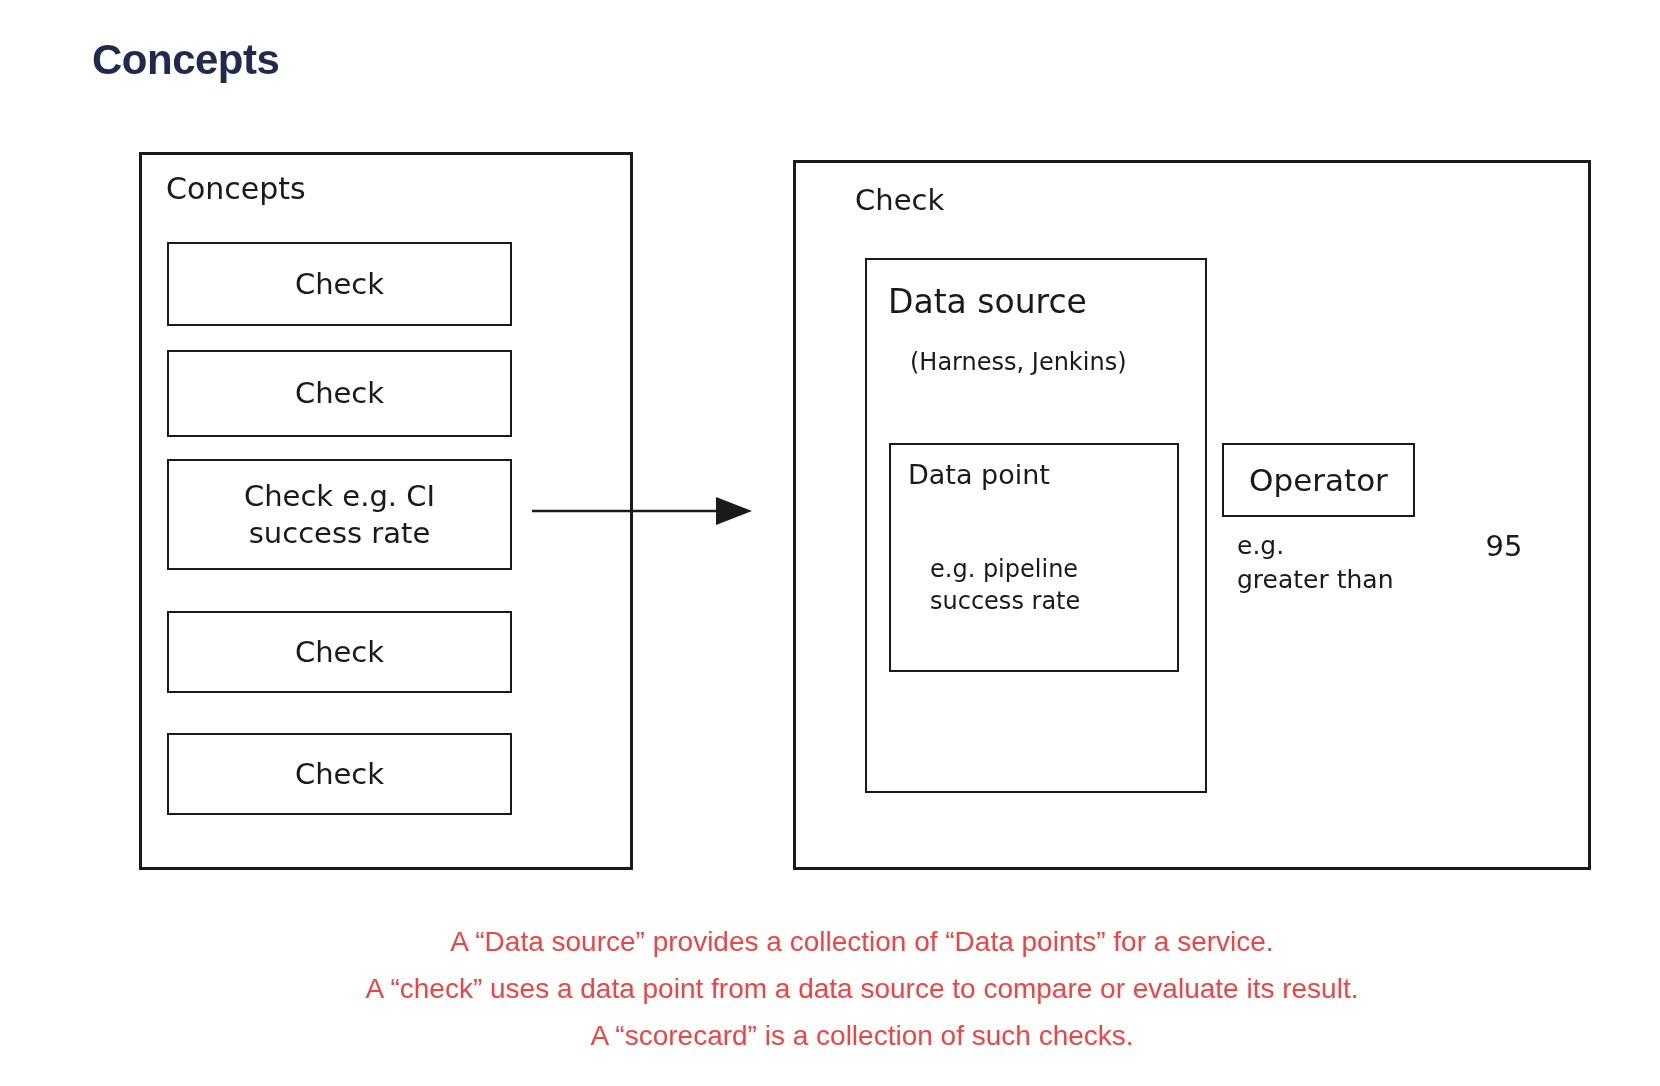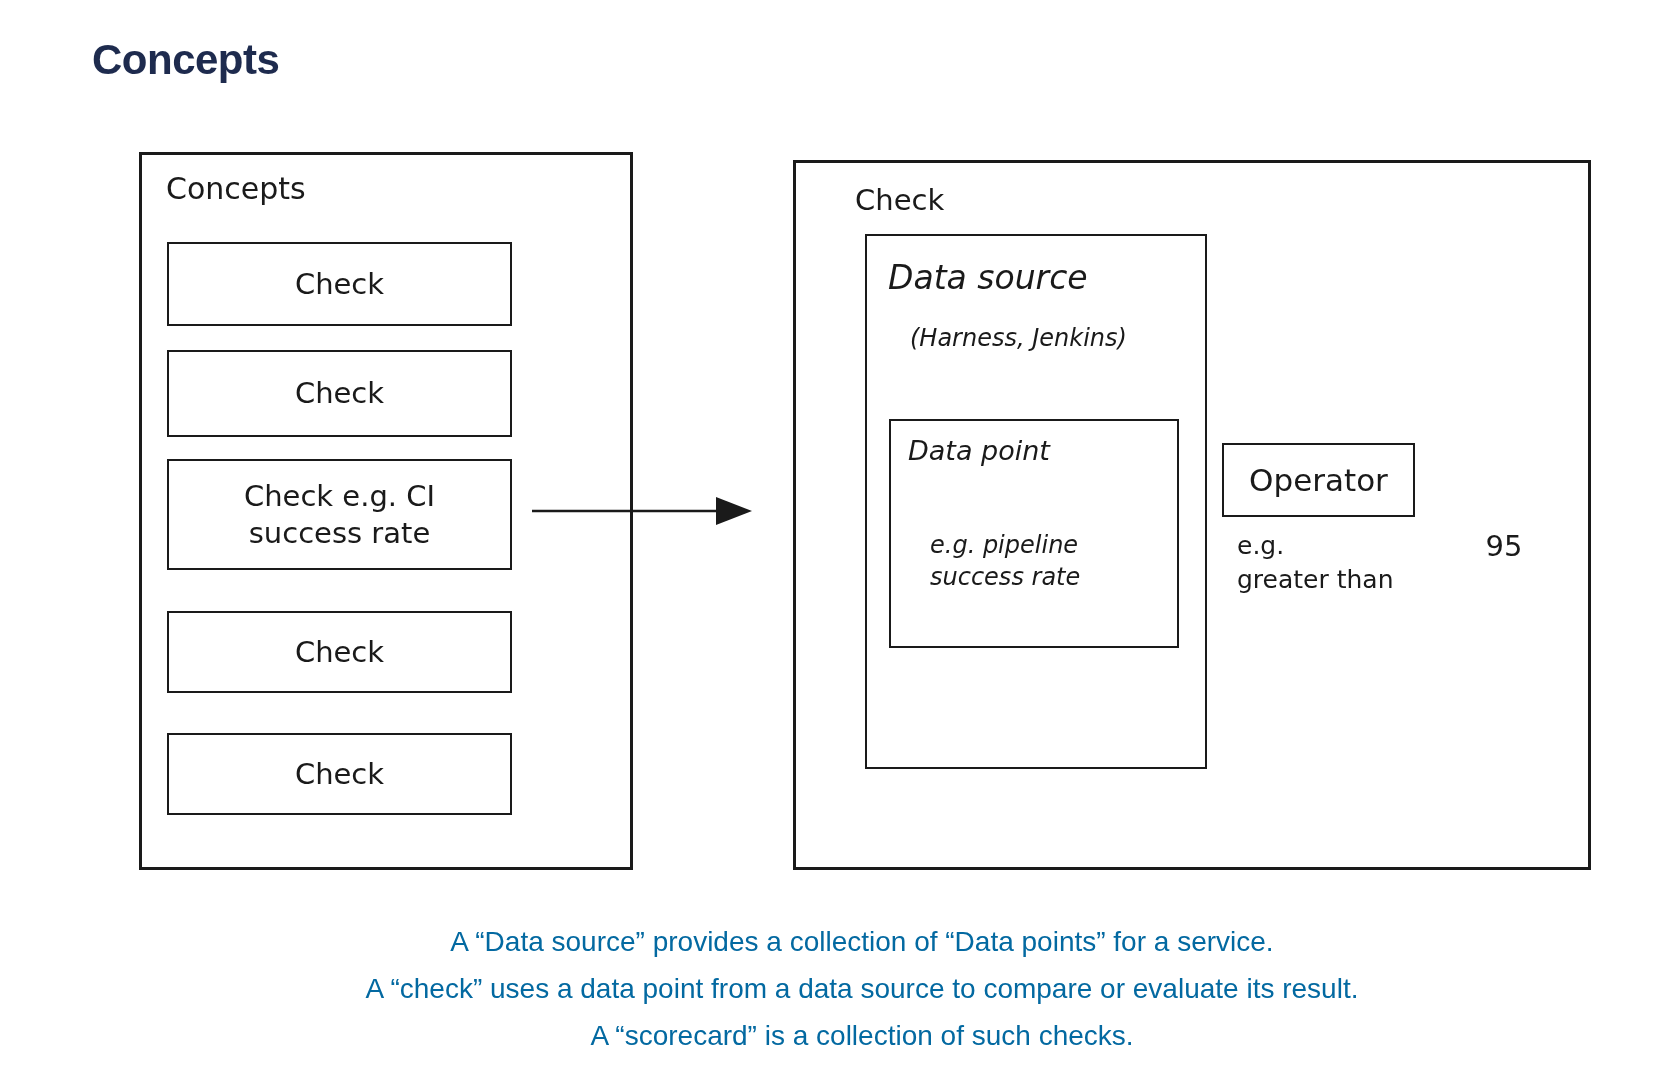--- a/index.html
+++ b/index.html
@@ -29,37 +29,37 @@
   .check-4 { top:456px; height:78px; }
   .check-5 { top:578px; height:78px; }
 
   
   .flow-arrow { position:absolute; left:532px; top:495px; }
 
   
   .check-detail-box { left:793px; top:160px; width:792px; height:704px; }
   .check-detail-label { position:absolute; left:59px; top:20px; font-size:29px; }
 
-  .data-source-box { left:69px; top:71px; width:338px; height:531px;font-style:italic; }
+  .data-source-box { left:69px; top:95px; width:338px; height:531px; }
   .data-source-title { position:absolute; left:21px; top:22px; font-size:33px; }
   .data-source-example { position:absolute; left:43px; top:85px; font-size:24px; line-height:34px; }
 
   .data-point-box { left:22px; top:183px; width:286px; height:225px; }
   .data-point-title { position:absolute; left:17px; top:14px; font-size:27px; }
   .data-point-example { position:absolute; left:39px; top:108px; font-size:24px; line-height:32px; }
 
   .operator-box { left:426px; top:280px; width:189px; height:70px; font-size:31px; }
   .value-box    { left:638px; top:282px; width:140px; height:64px; font-size:31px; }
   .operator-example { position:absolute; left:441px; top:366px; font-size:25px; line-height:34px; }
   .value-example { position:absolute; left:638px; top:366px; width:140px; text-align:center; font-size:29px; }
 
   
   .caption {
     position:absolute; left:139px; top:918px; width:1446px;
-    text-align:center; font-size:28px; line-height:47px; color:#0369a1;
+    text-align:center; font-size:28px; line-height:47px; color:#ef4444;
   }
 </style>
 </head>
 <body>
 
 <div id="canvas">
 
   <h1 class="page-title">Concepts</h1>
 
   <div class="frame sketch scorecard-box">

